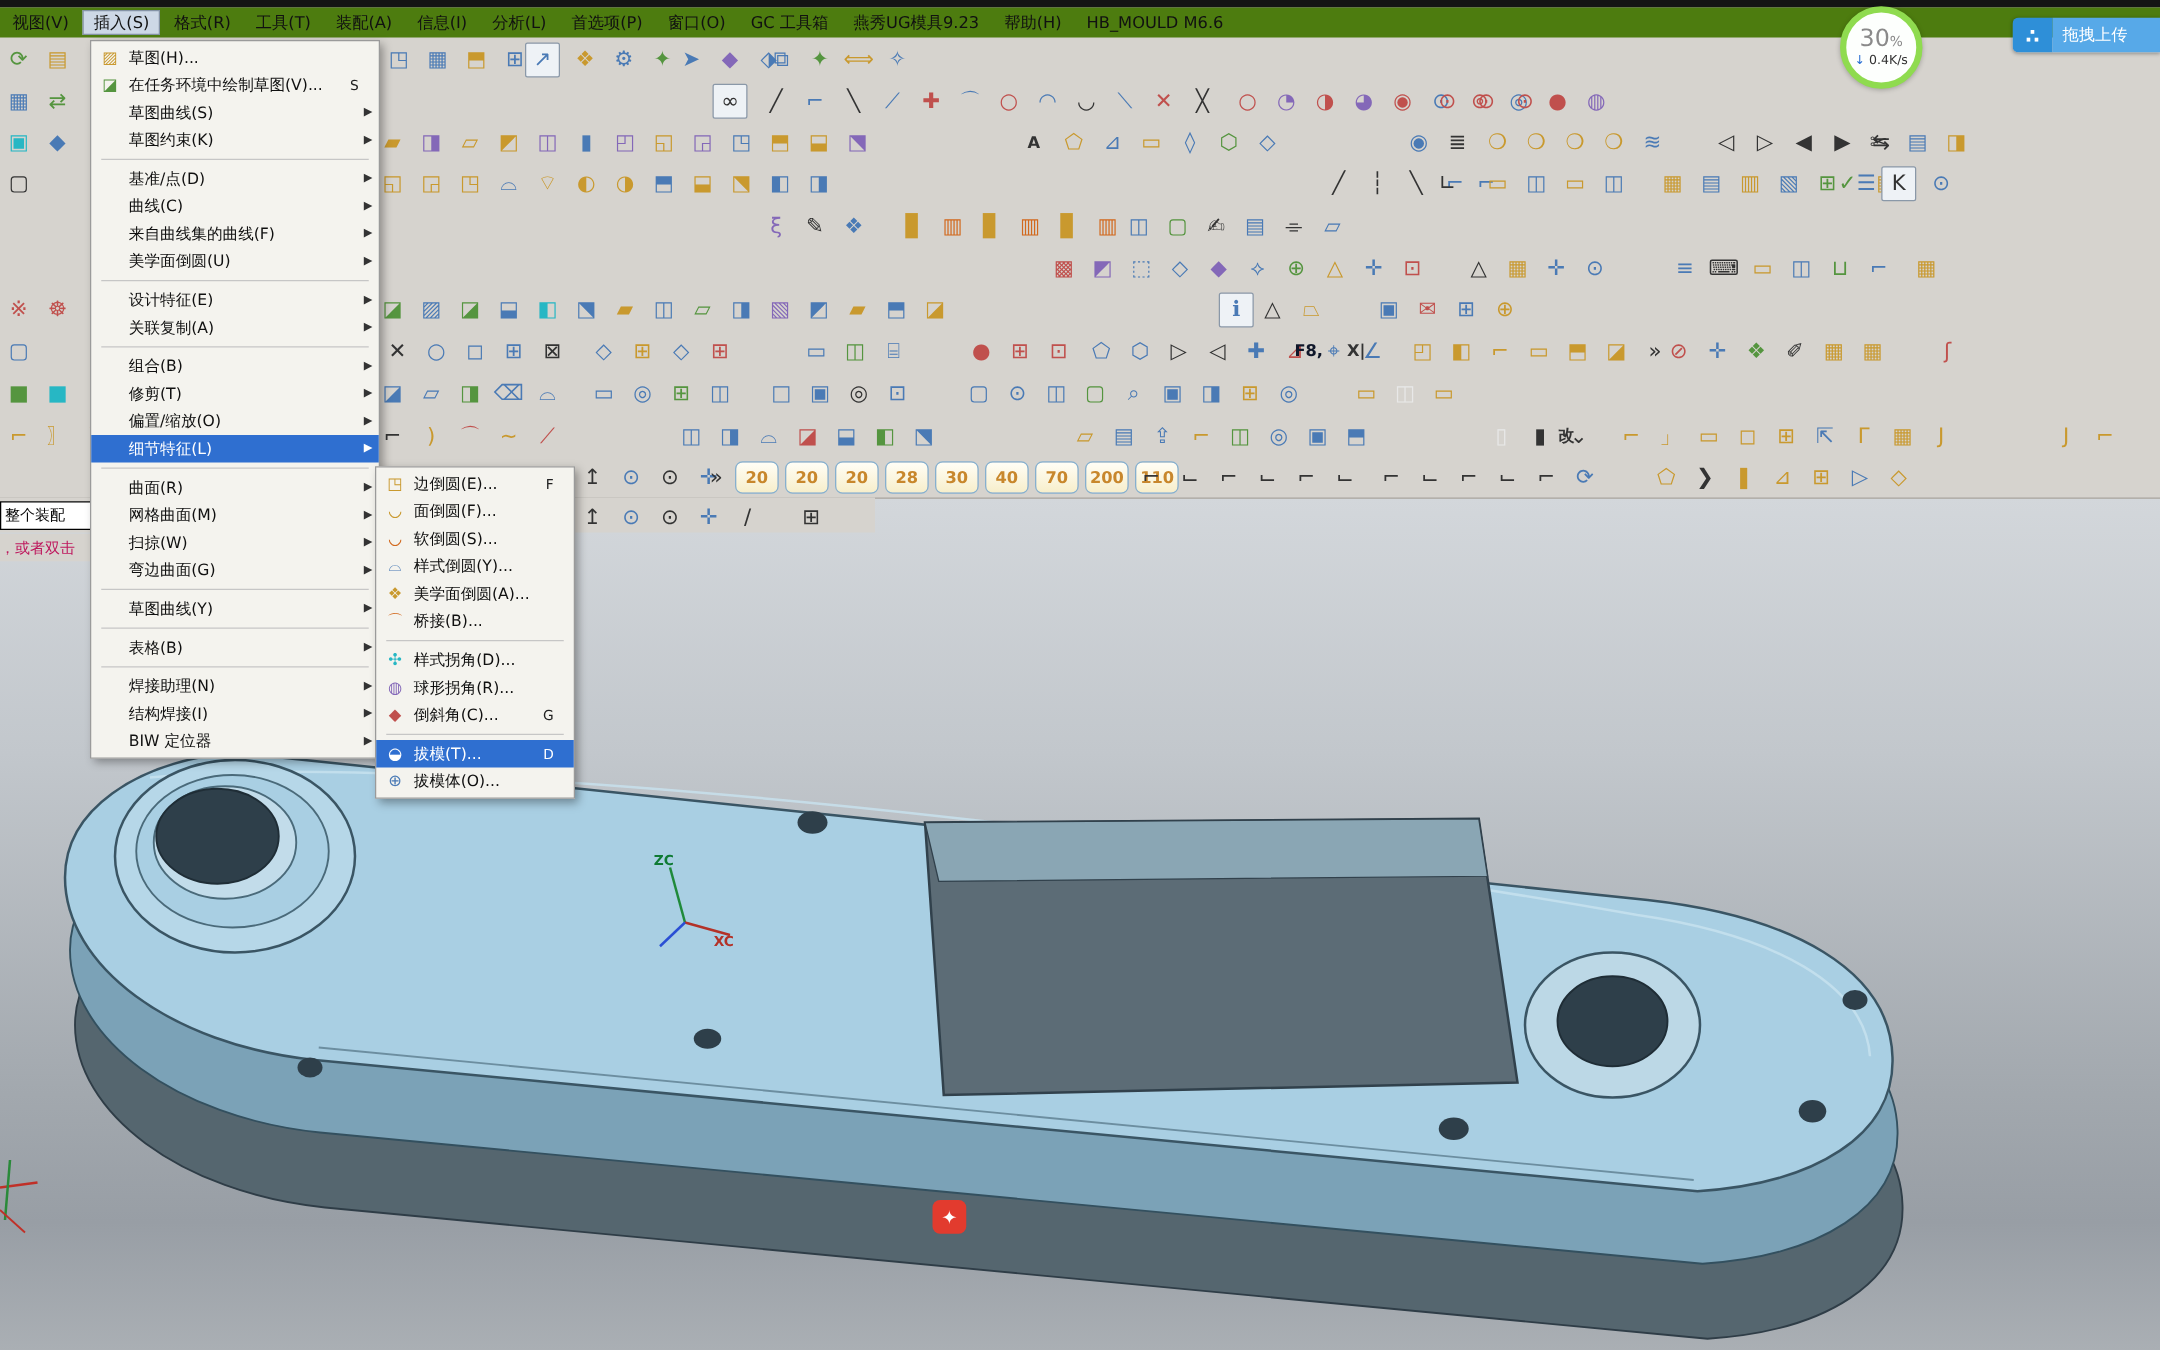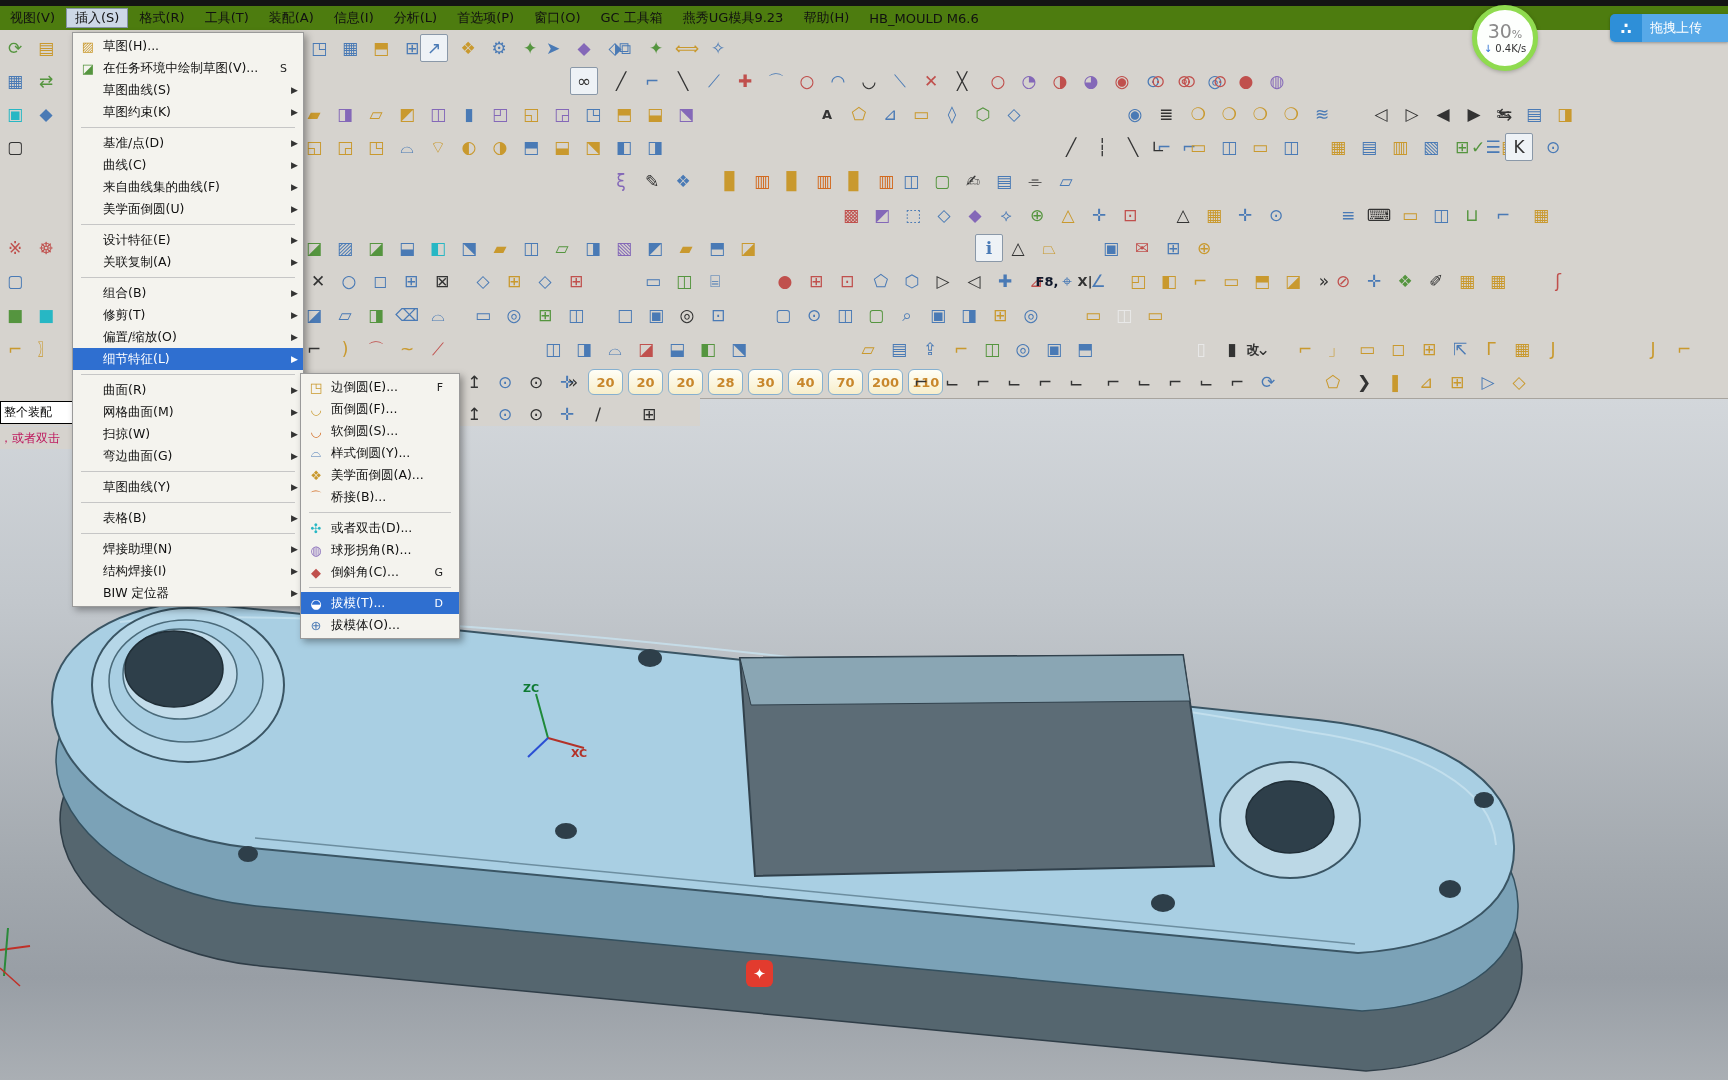--- a/index.html
+++ b/index.html
@@ -810,21 +810,21 @@
       </div>
       <div class="mitem">
         <span class="mi-icon" style="color: rgb(210, 105, 30);">⌒</span>
         <span class="mi-label">桥接(B)...</span>
         <span class="mi-right"></span>
         <span class="mi-arrow"></span>
       </div>
       <div class="msep"></div>
       <div class="mitem">
         <span class="mi-icon" style="color: rgb(39, 183, 196);">✣</span>
-        <span class="mi-label">或者双击(D)...</span>
+        <span class="mi-label">样式拐角(D)...</span>
         <span class="mi-right"></span>
         <span class="mi-arrow"></span>
       </div>
       <div class="mitem">
         <span class="mi-icon" style="color: rgb(132, 104, 184);">◍</span>
         <span class="mi-label">球形拐角(R)...</span>
         <span class="mi-right"></span>
         <span class="mi-arrow"></span>
       </div>
       <div class="mitem">

